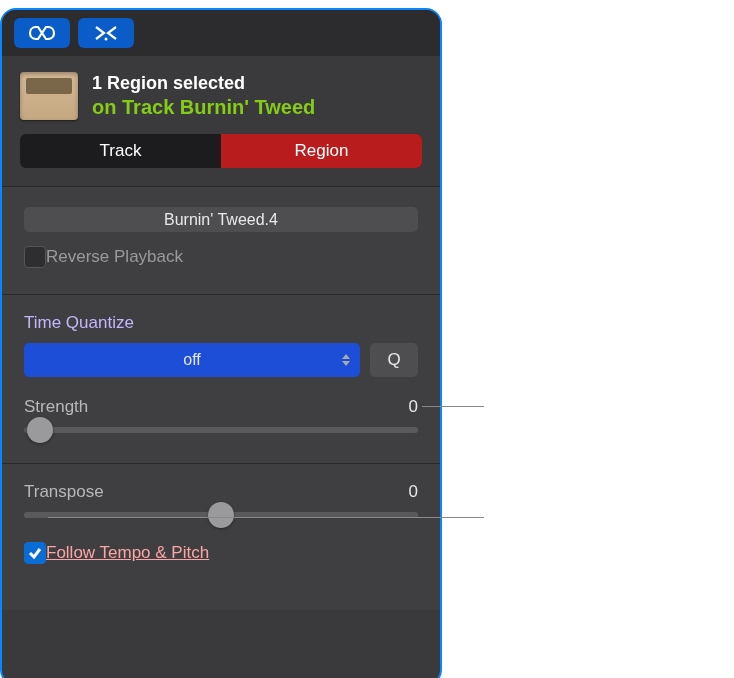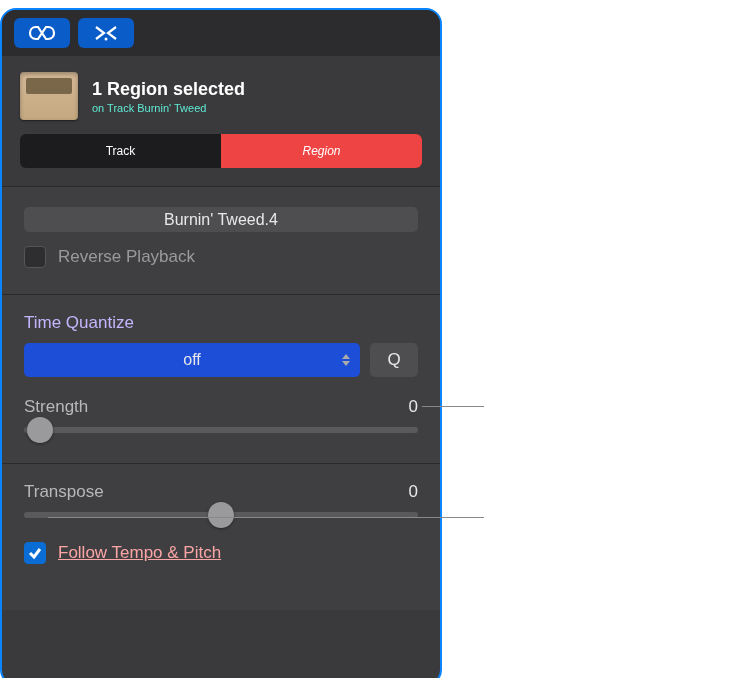--- a/index.html
+++ b/index.html
@@ -59,66 +59,65 @@
       background: #7a6648;
       border-radius: 2px;
     }
     .header-text { flex: 1; }
     .header-title {
       color: #fff;
       font-size: 18px;
       font-weight: 600;
     }
     .header-sub {
-      color: #5eead4;
-      font-size: 11px;
+      color: #84cc16;
+      font-size: 20px;
       margin-top: 2px;
+      font-weight: bold;
     }
     .segmented {
       display: flex;
       margin: 0 18px 18px;
       background: #1c1c1e;
       border-radius: 6px;
       overflow: hidden;
       height: 34px;
     }
     .seg-btn {
       flex: 1;
       display: flex;
       align-items: center;
       justify-content: center;
-      font-size: 12px;
+      font-size: 17px;
       font-weight: 500;
       color: #fff;
       cursor: pointer;
     }
     .seg-btn.active {
-      background: #ef4444;
-      font-style: italic;
+      background: #b91c1c;
     }
     .body {
       padding: 20px 22px;
       background: #3f3f41;
       border-top: 1px solid #2a2a2c;
     }
     .region-name {
       background: #4e4e50;
       height: 25px;
       border-radius: 5px;
       display: flex;
       align-items: center;
       justify-content: center;
       color: #e8e8ea;
       font-size: 16px;
       margin-bottom: 14px;
     }
     .check-row {
       display: flex;
       align-items: center;
-      gap: 12px;
       margin-bottom: 26px;
     }
     .checkbox {
       width: 22px;
       height: 22px;
       border-radius: 4px;
       background: #2e2e30;
       border: 1px solid #555;
       display: flex;
       align-items: center;

